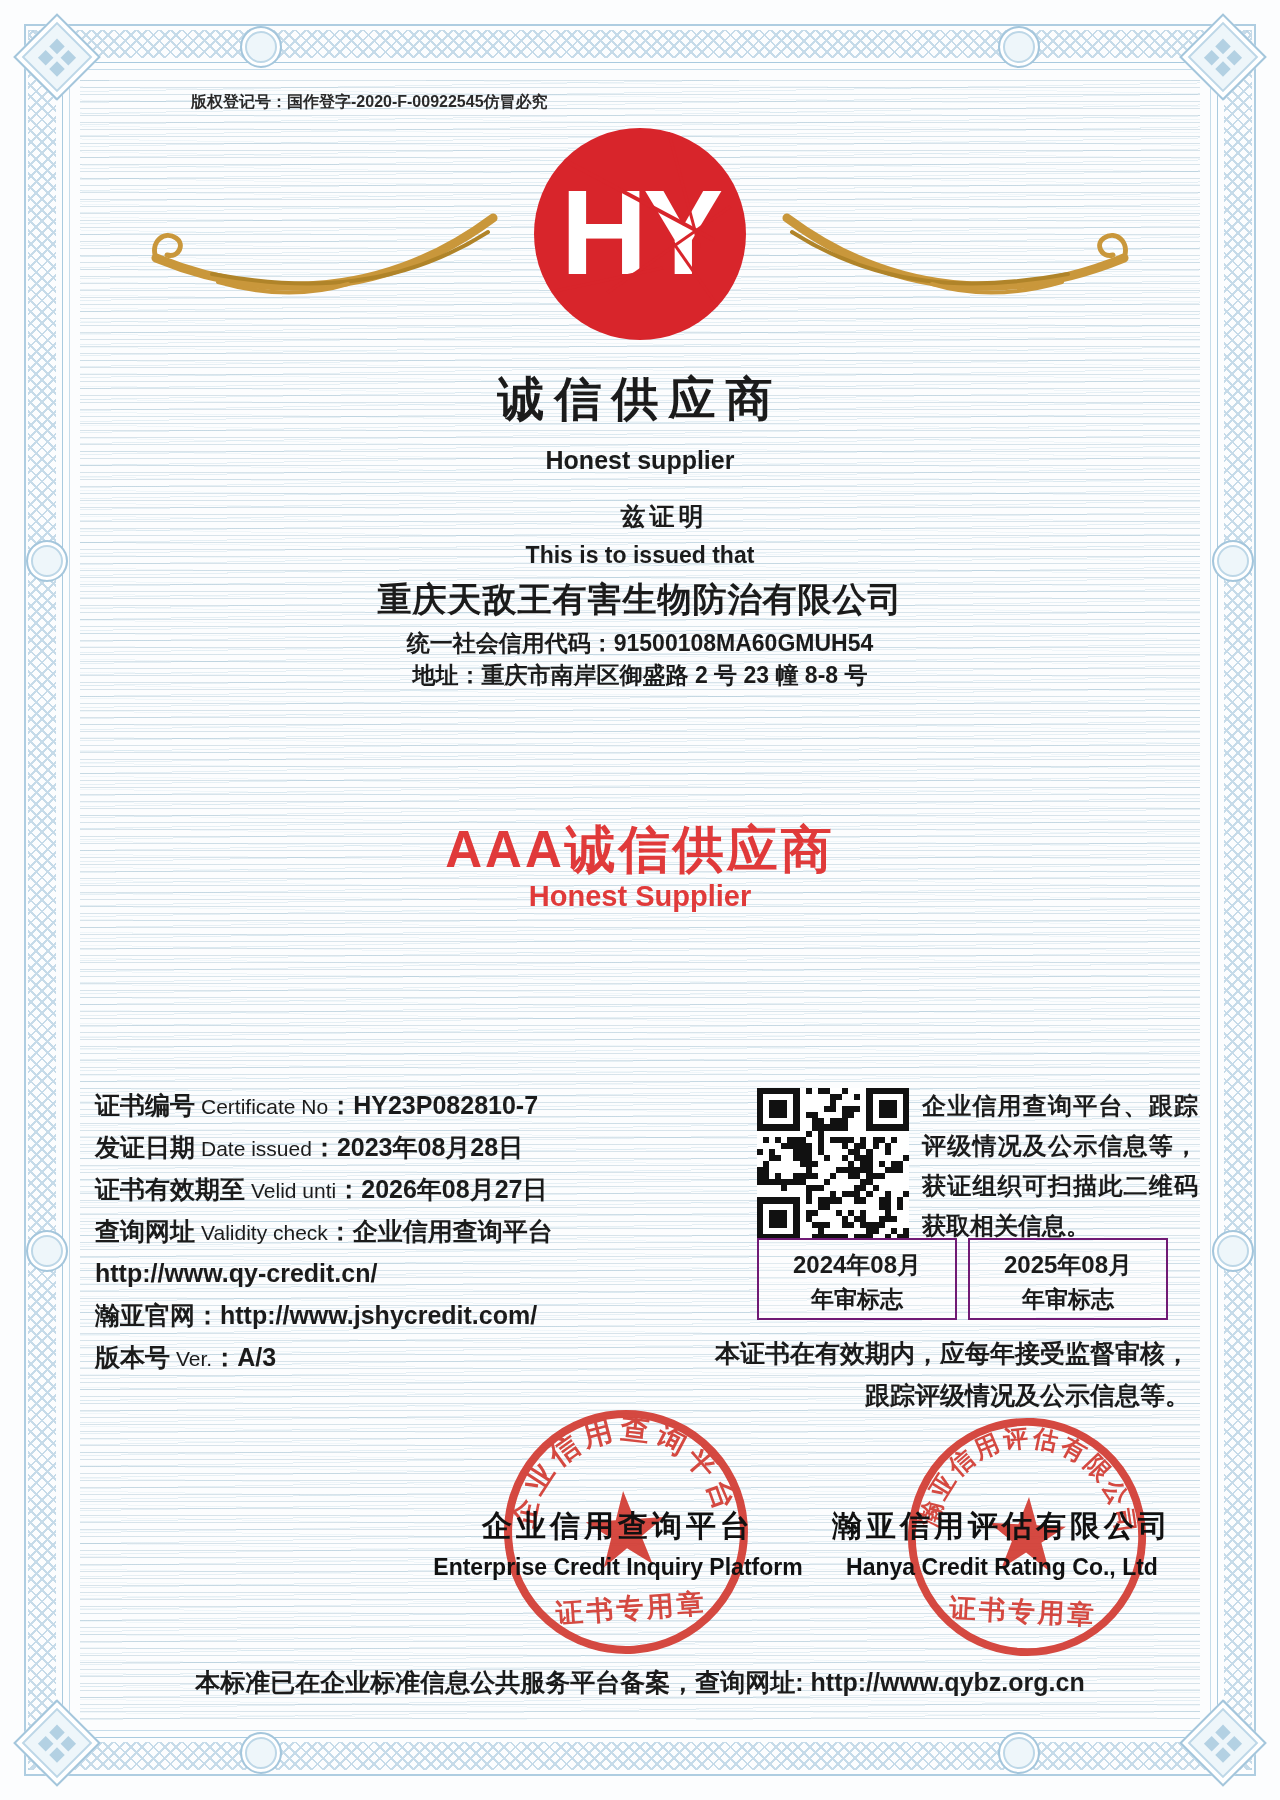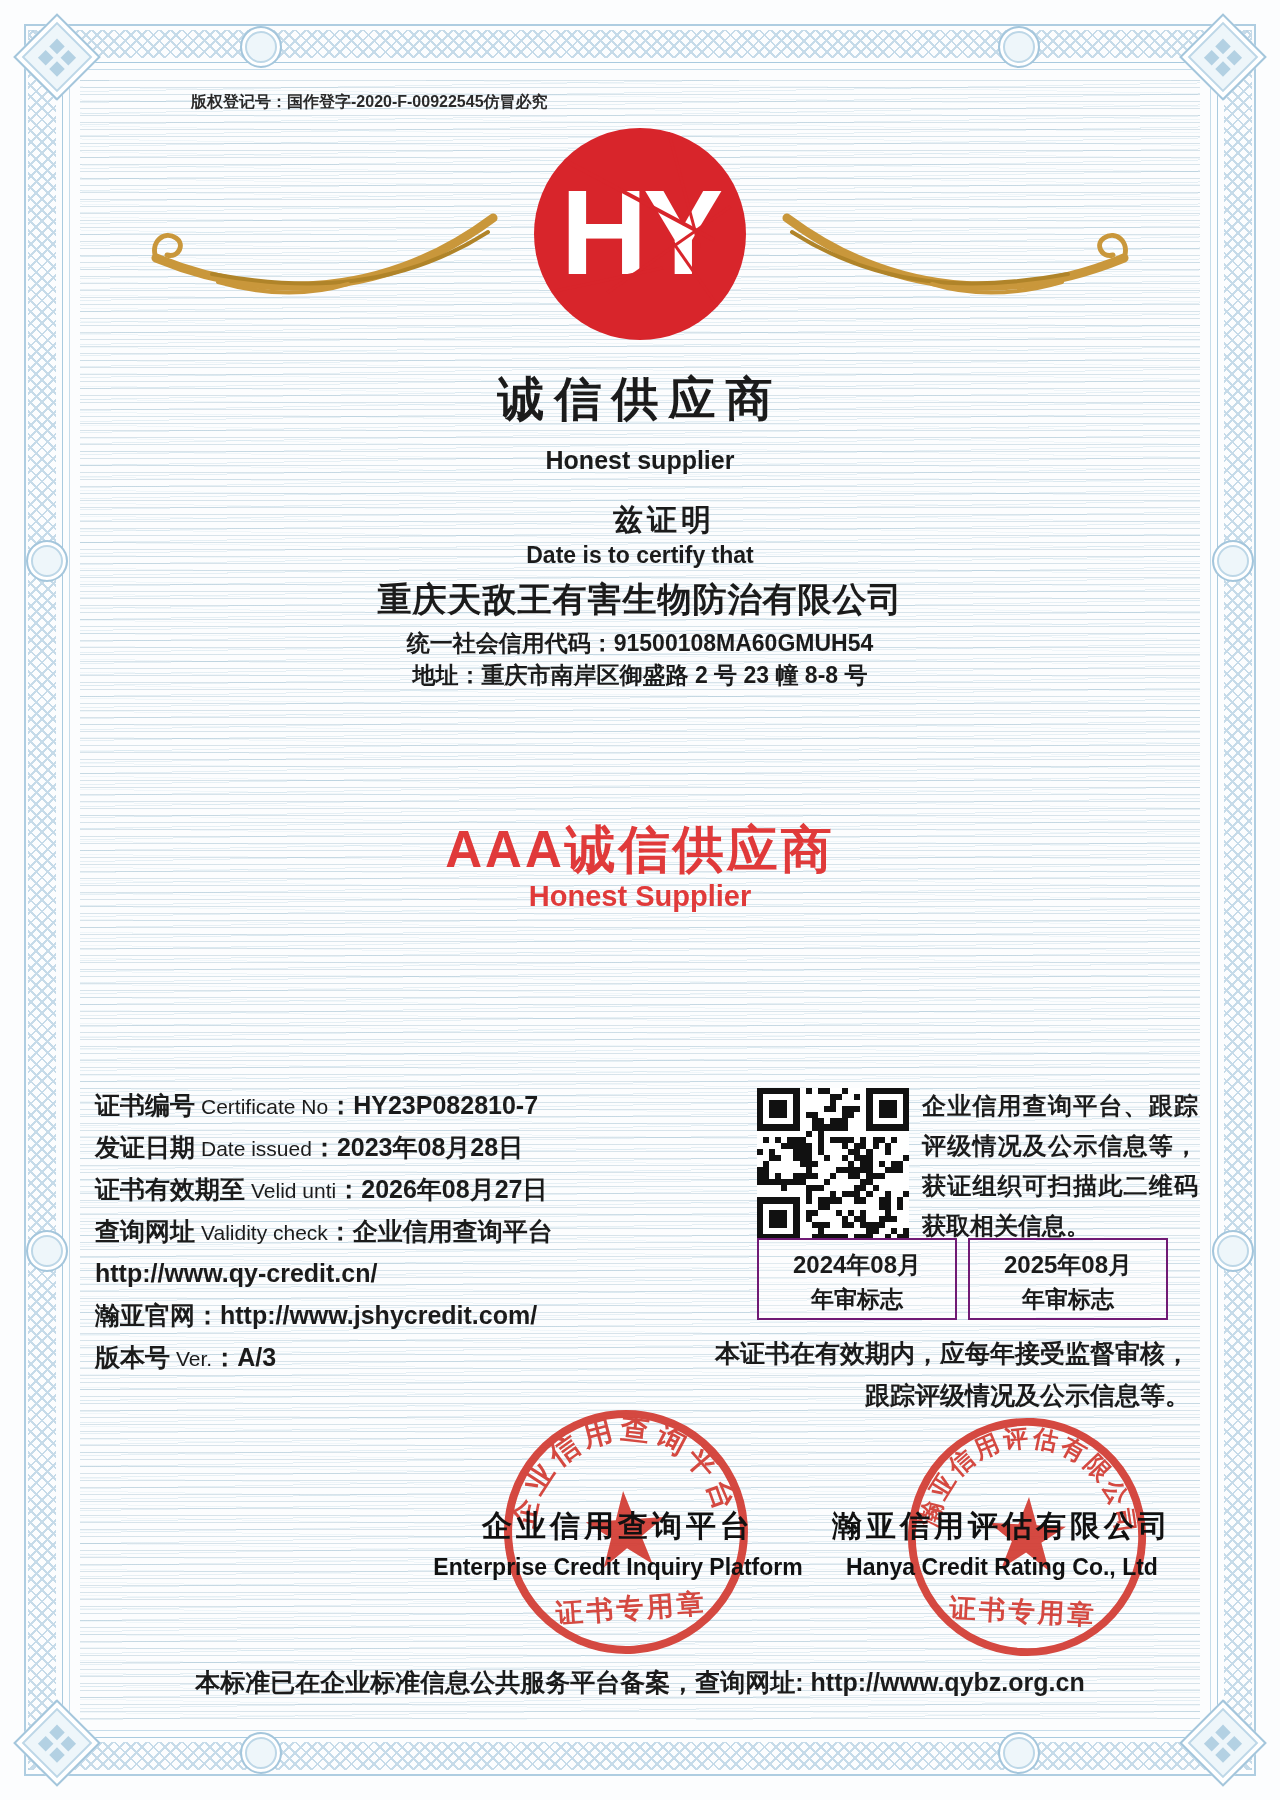--- a/index.html
+++ b/index.html
@@ -53,21 +53,21 @@
     transform:translateY(-2px);}
   .logo .crack{position:absolute;background:#d8252b;}
   .crack.k1{width:170px;height:4px;left:20px;top:70px;transform:rotate(28deg);}
   .crack.k2{width:150px;height:3px;left:60px;top:120px;transform:rotate(-35deg);}
   .crack.k3{width:120px;height:3px;left:90px;top:60px;transform:rotate(75deg);}
   .crack.k4{width:110px;height:3px;left:20px;top:150px;transform:rotate(-12deg);}
   .crack.k5{width:90px;height:3px;left:120px;top:150px;transform:rotate(55deg);}
   .line{position:absolute;left:0;right:0;text-align:center;z-index:3;}
   .t-cn{top:368px;font-size:47px;font-weight:bold;letter-spacing:10px;}
   .t-en{top:446px;font-size:25px;font-weight:600;}
-  .certify-cn{top:500px;font-size:30px;font-weight:600;letter-spacing:4px;padding-left:48px;}
+  .certify-cn{top:500px;font-size:25px;font-weight:600;letter-spacing:4px;padding-left:48px;}
   .certify-en{top:542px;font-size:23px;font-weight:600;}
   .company{top:577px;font-size:34px;font-weight:bold;letter-spacing:1px;}
   .code{top:628px;font-size:23px;font-weight:600;}
   .addr{top:660px;font-size:23px;font-weight:600;}
   .award-cn{top:816px;font-size:51px;font-weight:bold;color:#e03a3a;letter-spacing:3px;}
   .award-en{top:880px;font-size:29px;font-weight:600;color:#e03a3a;}
   
   .details{position:absolute;left:95px;top:1086px;width:640px;z-index:3;}
   .drow{line-height:38px;white-space:nowrap;}
   .drow .cn{font-size:25px;font-weight:600;}
@@ -181,21 +181,21 @@
     <span class="crack k1"></span>
     <span class="crack k2"></span>
     <span class="crack k3"></span>
     <span class="crack k4"></span>
     <span class="crack k5"></span>
   </div>
 
   <div class="line t-cn">诚信供应商</div>
   <div class="line t-en">Honest supplier</div>
   <div class="line certify-cn">兹证明</div>
-  <div class="line certify-en">Date is to certify that</div>
+  <div class="line certify-en">This is to issued that</div>
   <div class="line company">重庆天敌王有害生物防治有限公司</div>
   <div class="line code">统一社会信用代码：91500108MA60GMUH54</div>
   <div class="line addr">地址：重庆市南岸区御盛路 2 号 23 幢 8-8 号</div>
 
   <div class="line award-cn">AAA诚信供应商</div>
   <div class="line award-en">Honest Supplier</div>
 
   <div class="details">
     <div class="drow"><span class="cn">证书编号</span><span class="en">Certificate No</span><span class="val">：HY23P082810-7</span></div>
     <div class="drow"><span class="cn">发证日期</span><span class="en">Date issued</span><span class="val">：2023年08月28日</span></div>

